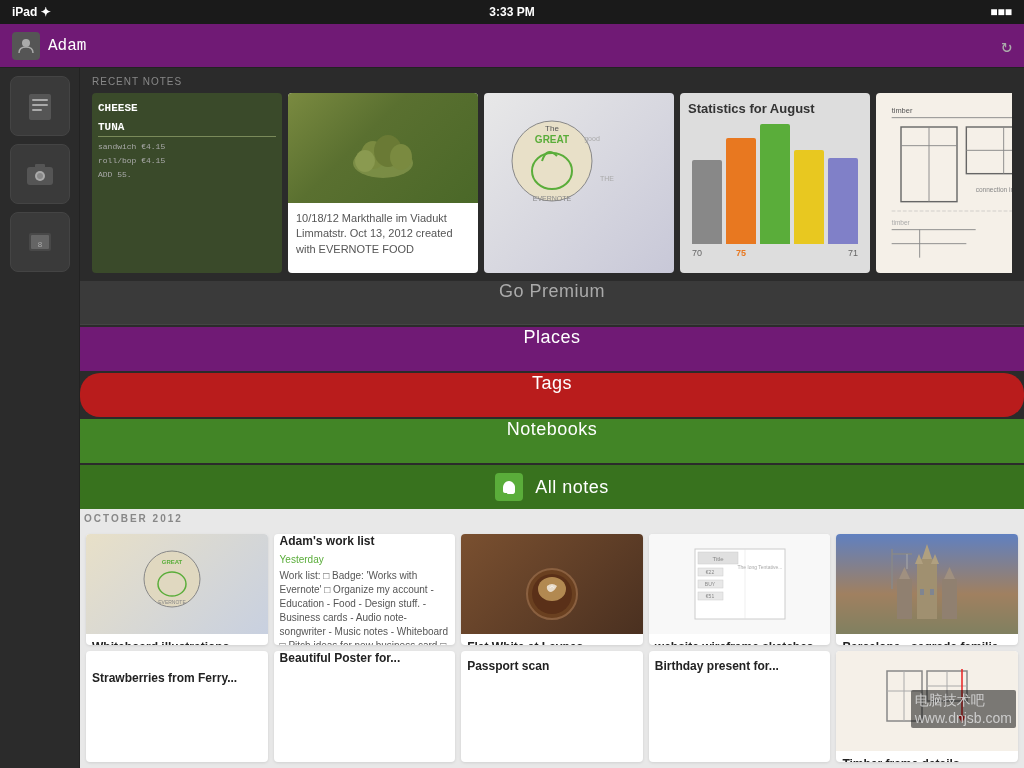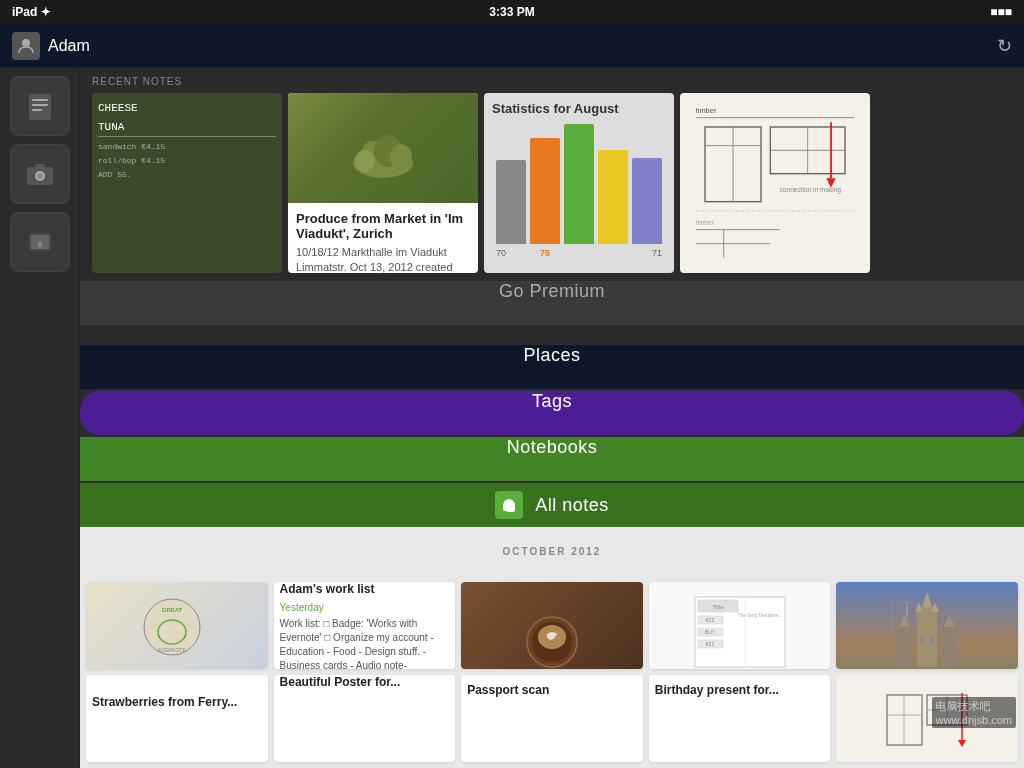--- a/index.html
+++ b/index.html
@@ -23,26 +23,27 @@
       color: #fff;
       font-size: 12px;
       font-weight: 600;
     }
     .status-left { display: flex; align-items: center; gap: 6px; }
     .status-center { position: absolute; left: 50%; transform: translateX(-50%); }
     .status-right { display: flex; align-items: center; gap: 6px; }
 
     
     .header {
-      background: #0f172a;
+      background: #701a75;
       height: 44px;
       display: flex;
       align-items: center;
       padding: 16px 12px;
       border-bottom: 1px solid #222;
+      font-family: Liberation Mono, monospace;
     }
     .header-user {
       display: flex;
       align-items: center;
       gap: 8px;
       color: #fff;
       font-size: 16px;
       font-weight: 500;
     }
     .avatar-icon {
@@ -227,26 +228,26 @@
       font-weight: 500;
       letter-spacing: 0.5px;
       position: relative;
     }
     .nav-item-premium {
       background: #3a3a3a;
       color: #aaa;
       border-bottom: 1px solid #444;
     }
     .nav-item-places {
-      background: #0f172a;
-      color: #fff;
-      margin-top: 20px;
+      background: #701a75;
+      color: #fff;
+      margin-top: 2px;
     }
     .nav-item-tags {
-      background: #4c1d95;
+      background: #b91c1c;
       color: #fff;
       margin-top: 2px;
       border-radius: 20px;
     }
     .nav-item-notebooks {
       background: #428526;
       color: #fff;
       margin-top: 2px;
     }
     .nav-item-allnotes {
@@ -267,22 +268,22 @@
       align-items: center;
       justify-content: center;
       color: #fff;
       font-size: 16px;
       font-weight: bold;
     }
 
     
     .notes-grid-header {
       background: #e8e8e8;
-      text-align: center;
-      padding: 19px;
+      text-align: left;
+      padding: 4px;
       font-size: 10px;
       letter-spacing: 2px;
       color: #888;
       font-weight: 600;
     }
     .notes-grid {
       flex: 1;
       background: #e8e8e8;
       display: grid;
       grid-template-columns: repeat(5, 1fr);
@@ -327,40 +328,40 @@
       margin-bottom: 2px;
     }
 
     
     .watermark {
       position: absolute;
       bottom: 40px;
       right: 8px;
       background: rgba(0,0,0,0.5);
       color: #ccc;
-      font-size: 11px;
+      font-size: 14px;
       padding: 2px 4px;
       border-radius: 2px;
       z-index: 100;
       margin-left: 40px;
     }
 
     
     .chalkboard {
       background: #3a4a2a;
       color: #e8ddc0;
       font-family: 'Courier New', monospace;
       font-size: 9px;
       padding: 6px;
       height: 100%;
       line-height: 1.7;
     }
     .chalkboard .title-line {
       font-size: 11px;
-      font-weight: normal;
+      font-weight: bold;
       border-bottom: 1px solid #7a8a5a;
       margin-bottom: 3px;
       color: #fff;
     }
 
     
     .sketch-svg {
       width: 100%;
       height: 100%;
     }
@@ -434,25 +435,43 @@
         <div style="height:110px;background:linear-gradient(135deg,#7a8a40 0%,#5a7030 40%,#4a6828 100%);display:flex;align-items:center;justify-content:center;">
           <svg width="80" height="70" viewBox="0 0 80 70">
             <ellipse cx="40" cy="50" rx="30" ry="15" fill="#8a9a50" opacity="0.7"></ellipse>
             <ellipse cx="30" cy="42" rx="12" ry="14" fill="#7a8a40"></ellipse>
             <ellipse cx="45" cy="38" rx="14" ry="16" fill="#6a7a35"></ellipse>
             <ellipse cx="58" cy="44" rx="11" ry="13" fill="#7a8a40"></ellipse>
             <ellipse cx="22" cy="48" rx="10" ry="11" fill="#8a9a50"></ellipse>
           </svg>
         </div>
         <div class="note-card-text">
-          <div class="note-card-title">Produce from Market in 'Im Viadukt', Zurich</div>
           <div class="note-card-body">10/18/12 Markthalle im Viadukt Limmatstr. Oct 13, 2012 created with EVERNOTE FOOD</div>
         </div>
       </div>
 
+      <div class="note-card evernote-card">
+        <div class="evernote-card-inner">
+          <div style="position:relative;width:100%;height:100%;display:flex;align-items:center;justify-content:center;flex-direction:column;">
+
+            <svg width="170" height="180" viewBox="0 0 170 180" style="position:absolute;top:0;left:0;">
+
+              <circle cx="60" cy="60" r="40" fill="#e8e0c8" stroke="#888" stroke-width="1"></circle>
+              <text x="60" y="30" text-anchor="middle" font-size="8" fill="#555">The</text>
+              <text x="60" y="42" text-anchor="middle" font-size="10" fill="#5aad3a" font-weight="bold">GREAT</text>
+
+              <ellipse cx="60" cy="70" rx="20" ry="18" fill="none" stroke="#5aad3a" stroke-width="2"></ellipse>
+              <path d="M50 60 Q55 45 65 55" stroke="#5aad3a" stroke-width="2" fill="none"></path>
+              <text x="60" y="100" text-anchor="middle" font-size="7" fill="#888">EVERNOTE</text>
+              <text x="100" y="40" text-anchor="middle" font-size="7" fill="#aaa">good</text>
+              <text x="115" y="80" text-anchor="middle" font-size="7" fill="#aaa">THE</text>
+            </svg>
+          </div>
+        </div>
+      </div>
 
       <div class="stats-card">
         <div class="stats-title">Statistics for August</div>
         <div class="stats-bars">
           <div class="stats-bar" style="height:70%;background:#888;"></div>
           <div class="stats-bar" style="height:88%;background:#e87820;"></div>
           <div class="stats-bar" style="height:100%;background:#5aad3a;"></div>
           <div class="stats-bar" style="height:78%;background:#e8c820;"></div>
           <div class="stats-bar" style="height:72%;background:#8080c8;"></div>
         </div>

